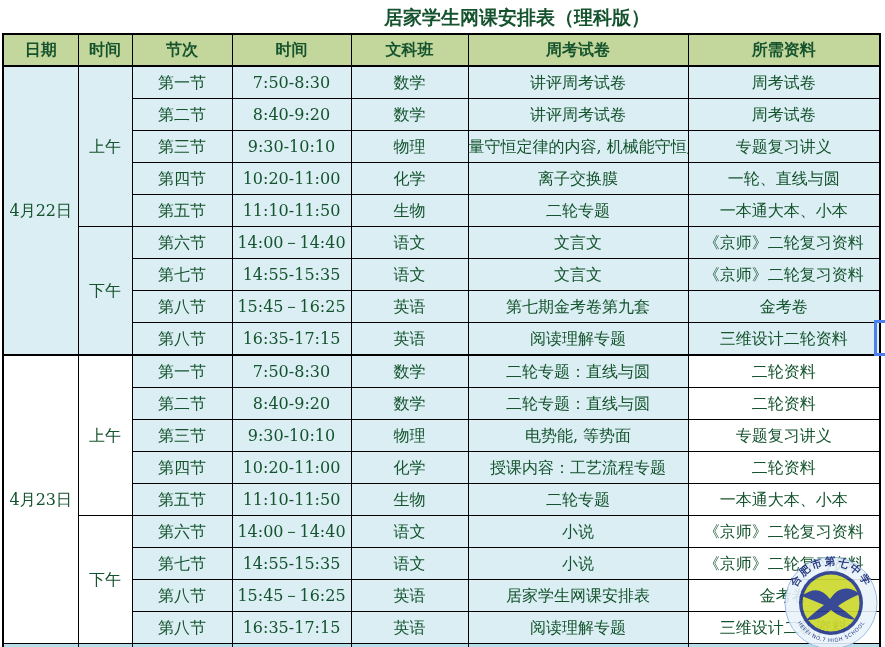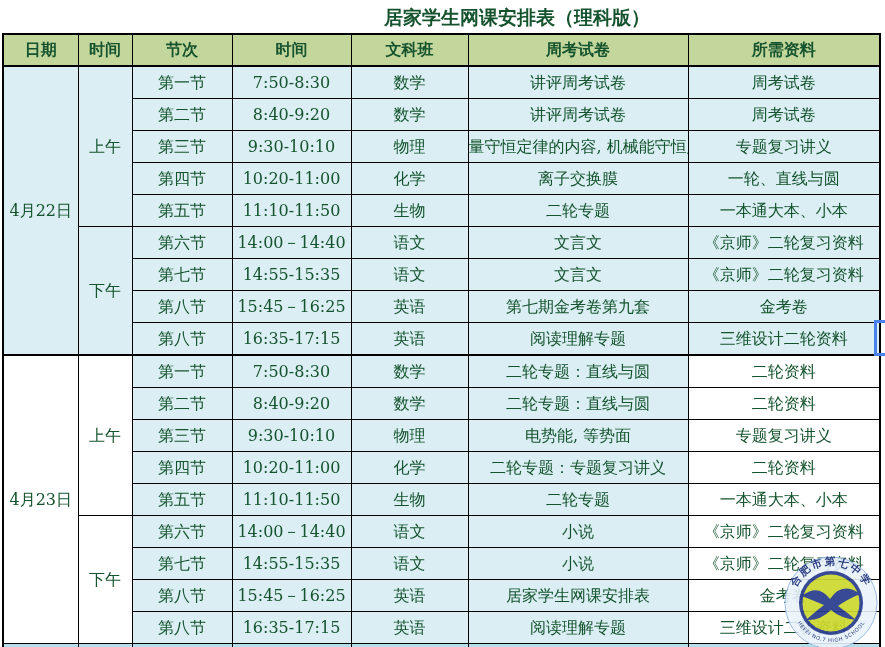--- a/index.html
+++ b/index.html
@@ -138,21 +138,21 @@
           <td>第三节</td>
           <td>9:30-10:10</td>
           <td>物理</td>
           <td>电势能, 等势面</td>
           <td class="white">专题复习讲义</td>
         </tr>
         <tr>
           <td>第四节</td>
           <td>10:20-11:00</td>
           <td>化学</td>
-          <td>二轮专题：专题复习讲义</td>
+          <td>授课内容：工艺流程专题</td>
           <td class="white">二轮资料</td>
         </tr>
         <tr>
           <td>第五节</td>
           <td>11:10-11:50</td>
           <td>生物</td>
           <td>二轮专题</td>
           <td class="white">一本通大本、小本</td>
         </tr>
         <tr>

